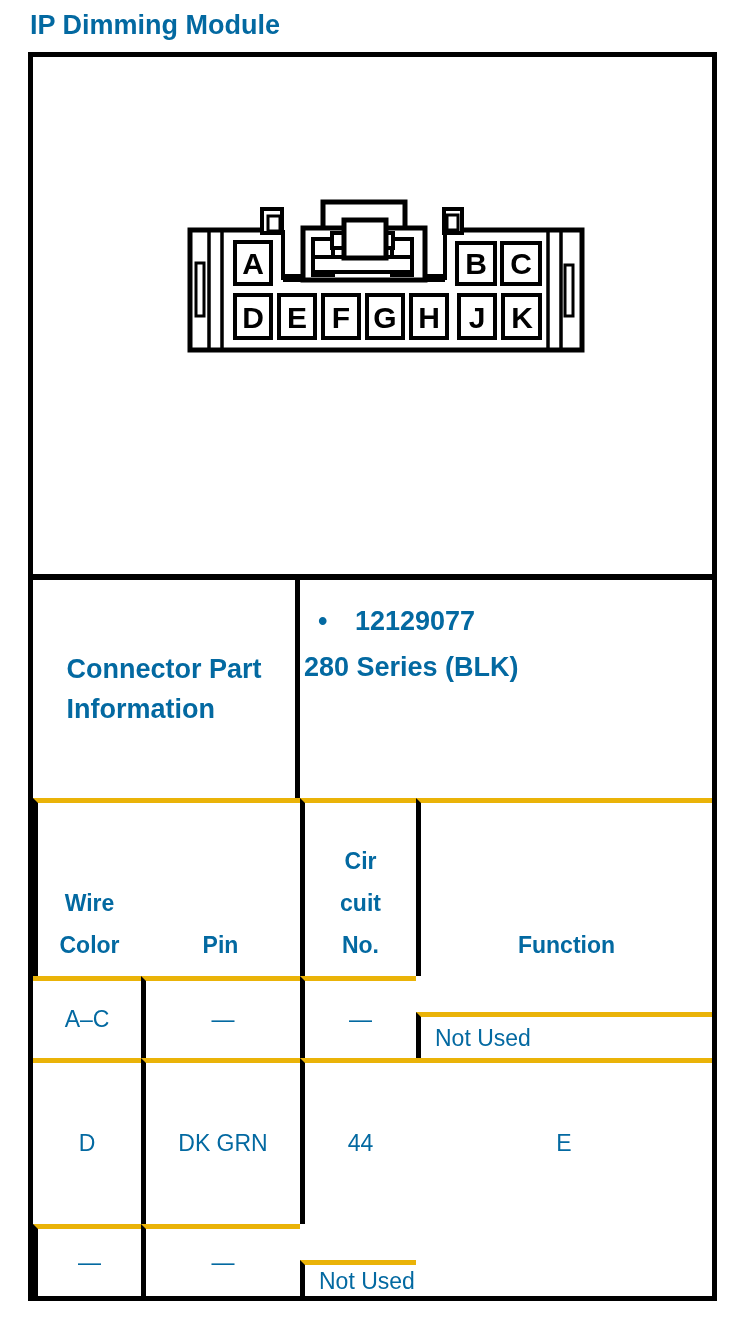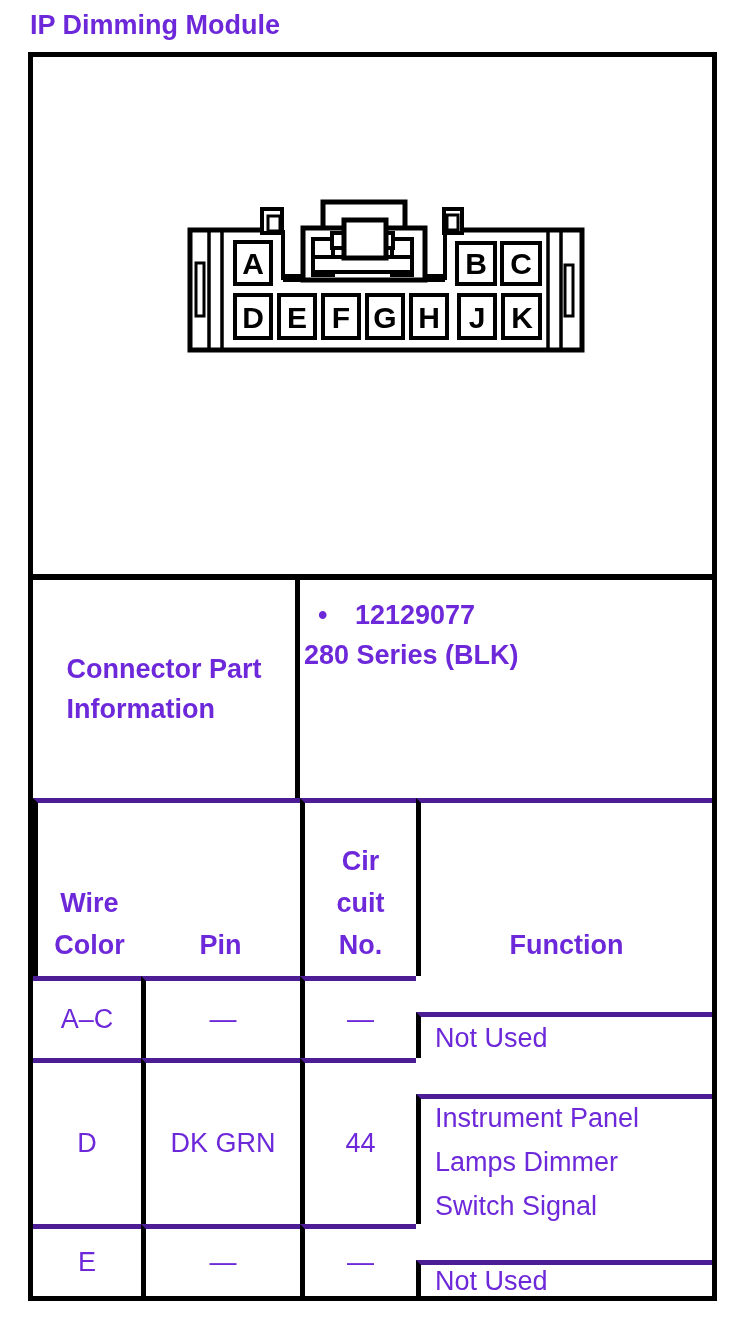--- a/index.html
+++ b/index.html
@@ -2,21 +2,21 @@
 <html><head>
 <meta charset="utf-8">
 <style>
   html, body { margin: 0; padding: 0; background: #ffffff; }
   .page {
     position: relative;
     width: 752px;
     height: 1320px;
     background: #ffffff;
     font-family: "Liberation Sans", sans-serif;
-    color: #6d28d9;
+    color: #0369a1;
     overflow: hidden;
   }
   .title {
     position: absolute;
     left: 30px;
     top: 10px;
     font-size: 27px;
     font-weight: bold;
     letter-spacing: 0px;
   }
@@ -50,39 +50,39 @@
   }
   .info-right {
     width: 412px;
     padding-top: 15px;
     padding-left: 4px;
     font-size: 27px;
     font-weight: bold;
     line-height: 40px;
     box-sizing: border-box;
   }
-  .info-line { display: block; }
+  .info-line { display: block; margin-top: 6px; }
   .info-line .bullet {
     display: inline-block;
     margin-left: 14px;
     width: 37px;
     font-weight: bold;
   }
 
   .pin-grid {
     display: grid;
     grid-template-columns: 108px 159px 116px 296px;
     grid-template-rows: 178px 82px 166px 72px;
   }
   .cell {
-    border-top: 5px solid #4c1d95;
+    border-top: 5px solid #eab308;
     display: flex;
     align-items: center;
     justify-content: center;
-    font-size: 27px;
+    font-size: 23px;
     text-align: center;
     box-sizing: border-box;
   }
   .cell.cleft { border-left: 5px solid #000000; }
   .cell.hdr {
     font-weight: bold;
     align-items: flex-end;
     padding-bottom: 10px;
     line-height: 42px;
     white-space: pre-line;
@@ -195,23 +195,20 @@
       <div class="cell hdr cleft">Function</div>
 
       <div class="cell">A–C</div>
       <div class="cell cleft">—</div>
       <div class="cell cleft">—</div>
       <div class="cell cleft fn">Not Used</div>
 
       <div class="cell">D</div>
       <div class="cell cleft">DK GRN</div>
       <div class="cell cleft">44</div>
-      <div class="cell cleft fn">Instrument Panel
-Lamps Dimmer
-Switch Signal</div>
 
       <div class="cell">E</div>
       <div class="cell cleft">—</div>
       <div class="cell cleft">—</div>
       <div class="cell cleft fn">Not Used</div>
     </div>
 
   </div>
 </div>
 

